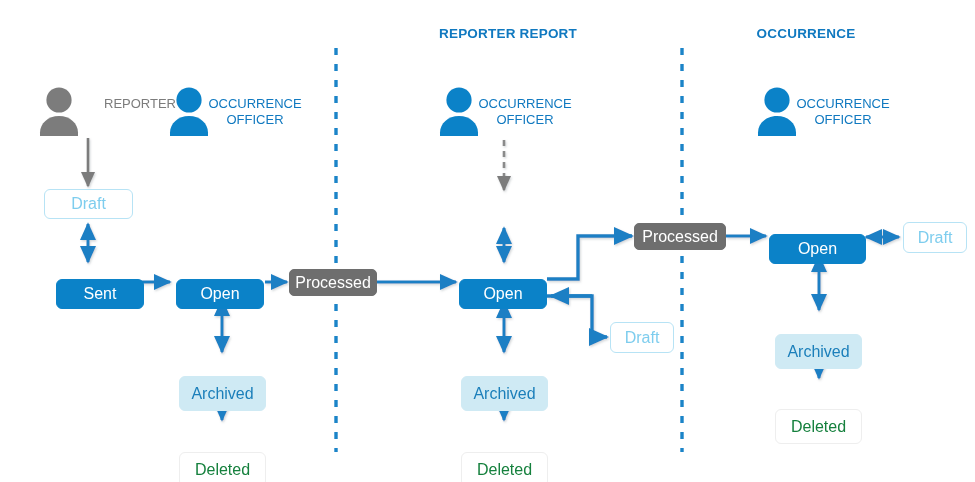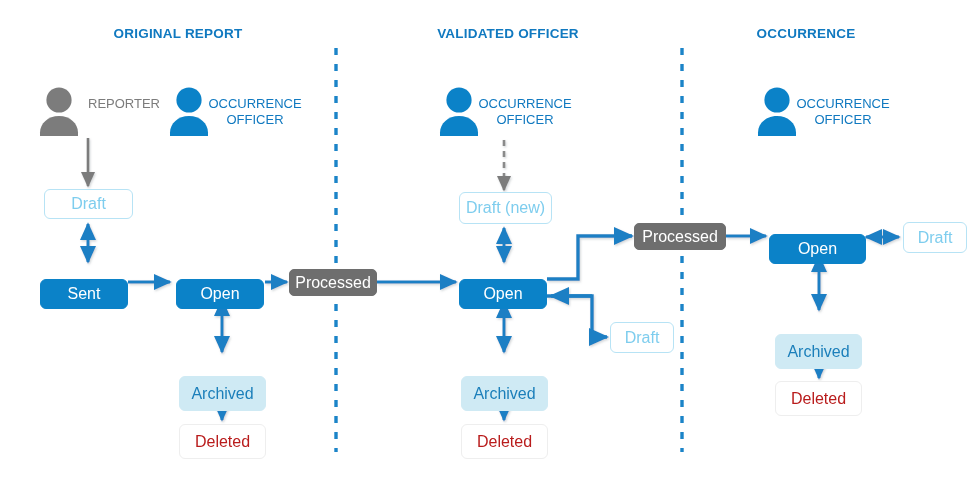--- a/index.html
+++ b/index.html
@@ -17,21 +17,21 @@
     color:#1079c0;white-space:nowrap;
   }
 
   
   .actor{position:absolute;}
   .actor svg{display:block;}
   .actor-label{
     position:absolute;font-size:13px;line-height:16px;white-space:nowrap;
   }
   .actor-label.blue{color:#1079c0;}
-  .actor-label.gray{color:#7c7c7c;}
+  .actor-label.gray{color:#7c7c7c;margin-left:16px;}
   .actor-label.two-line{text-align:center;}
 
   
   .node{
     position:absolute;box-sizing:border-box;
     display:flex;align-items:center;justify-content:center;
     border-radius:6px;font-size:16px;white-space:nowrap;
   }
   .node.solid{
     background:#0b82c8;color:#ffffff;border:1px solid #0b82c8;margin-top:12px;
@@ -39,21 +39,21 @@
   .node.gray{
     background:#6e6e6e;color:#ffffff;border:1px solid #6e6e6e;border-radius:5px;
   }
   .node.outline{
     background:#ffffff;color:#7ecdee;border:1.6px solid #b7e3f5;
   }
   .node.fill-light{
     background:#cfeaf4;color:#1b7fba;border:1px solid #cfeaf4;margin-top:19px;
   }
   .node.ghost{
-    background:#ffffff;color:#b91c1c;border:1.6px solid #eeeeee;
+    background:#ffffff;color:#15803d;border:1.6px solid #eeeeee;margin-top:28px;
   }
 
   
   #wires{position:absolute;left:0;top:0;width:975px;height:482px;pointer-events:none;}
 </style>
 </head>
 <body>
 
 <div id="stage">
 
@@ -109,25 +109,22 @@
       <line x1="726" y1="236" x2="766" y2="236" stroke="#1b7fc4" stroke-width="3" marker-end="url(#ahBlue)"></line>
 
       <line x1="866" y1="237" x2="899" y2="237" stroke="#1b7fc4" stroke-width="3" marker-end="url(#ahBlue)" marker-start="url(#ahBlueStart)"></line>
 
       <line x1="819" y1="256" x2="819" y2="310" stroke="#1b7fc4" stroke-width="3" marker-end="url(#ahBlue)" marker-start="url(#ahBlueStart)"></line>
 
       <line x1="819" y1="348" x2="819" y2="378" stroke="#1b7fc4" stroke-width="3" marker-end="url(#ahBlue)"></line>
     </g>
   </svg>
 
-  <div class="col-header" style="left:78px;top:26px;width:200px;">
-    <span>ORIGINAL REPORT</span>
-  </div>
   <div class="col-header" style="left:408px;top:26px;width:200px;">
-    <span>VALIDATED OFFICER</span>
+    <span>REPORTER REPORT</span>
   </div>
   <div class="col-header" style="left:706px;top:26px;width:200px;">
     <span>OCCURRENCE</span>
   </div>
 
   <div class="actor" style="left:36px;top:86px;">
     <svg width="46" height="52" viewBox="0 0 46 52" aria-hidden="true">
       <circle cx="23" cy="14" r="12.6" fill="#7c7c7c"></circle>
       <path d="M23,30 C34,30 42,37.5 42,46.5 L42,50 L4,50 L4,46.5 C4,37.5 12,30 23,30 Z" fill="#7c7c7c"></path>
     </svg>
@@ -165,39 +162,36 @@
     </svg>
   </div>
   <div class="actor-label blue two-line" style="left:794px;top:96px;width:98px;">
     <div>OCCURRENCE</div>
     <div>OFFICER</div>
   </div>
 
   <div class="node outline" style="left:44px;top:189px;width:89px;height:30px;">
     <span>Draft</span>
   </div>
-  <div class="node solid" style="left:40px;top:267px;width:88px;height:30px;">
+  <div class="node solid" style="left:56px;top:267px;width:88px;height:30px;">
     <span>Sent</span>
   </div>
   <div class="node solid" style="left:176px;top:267px;width:88px;height:30px;">
     <span>Open</span>
   </div>
   <div class="node gray" style="left:289px;top:269px;width:88px;height:27px;">
     <span>Processed</span>
   </div>
   <div class="node fill-light" style="left:179px;top:357px;width:87px;height:35px;">
     <span>Archived</span>
   </div>
   <div class="node ghost" style="left:179px;top:424px;width:87px;height:35px;">
     <span>Deleted</span>
   </div>
 
-  <div class="node outline" style="left:459px;top:192px;width:93px;height:32px;">
-    <span>Draft (new)</span>
-  </div>
   <div class="node solid" style="left:459px;top:267px;width:88px;height:30px;">
     <span>Open</span>
   </div>
   <div class="node gray" style="left:634px;top:223px;width:92px;height:27px;">
     <span>Processed</span>
   </div>
   <div class="node outline" style="left:610px;top:322px;width:64px;height:31px;">
     <span>Draft</span>
   </div>
   <div class="node fill-light" style="left:461px;top:357px;width:87px;height:35px;">

